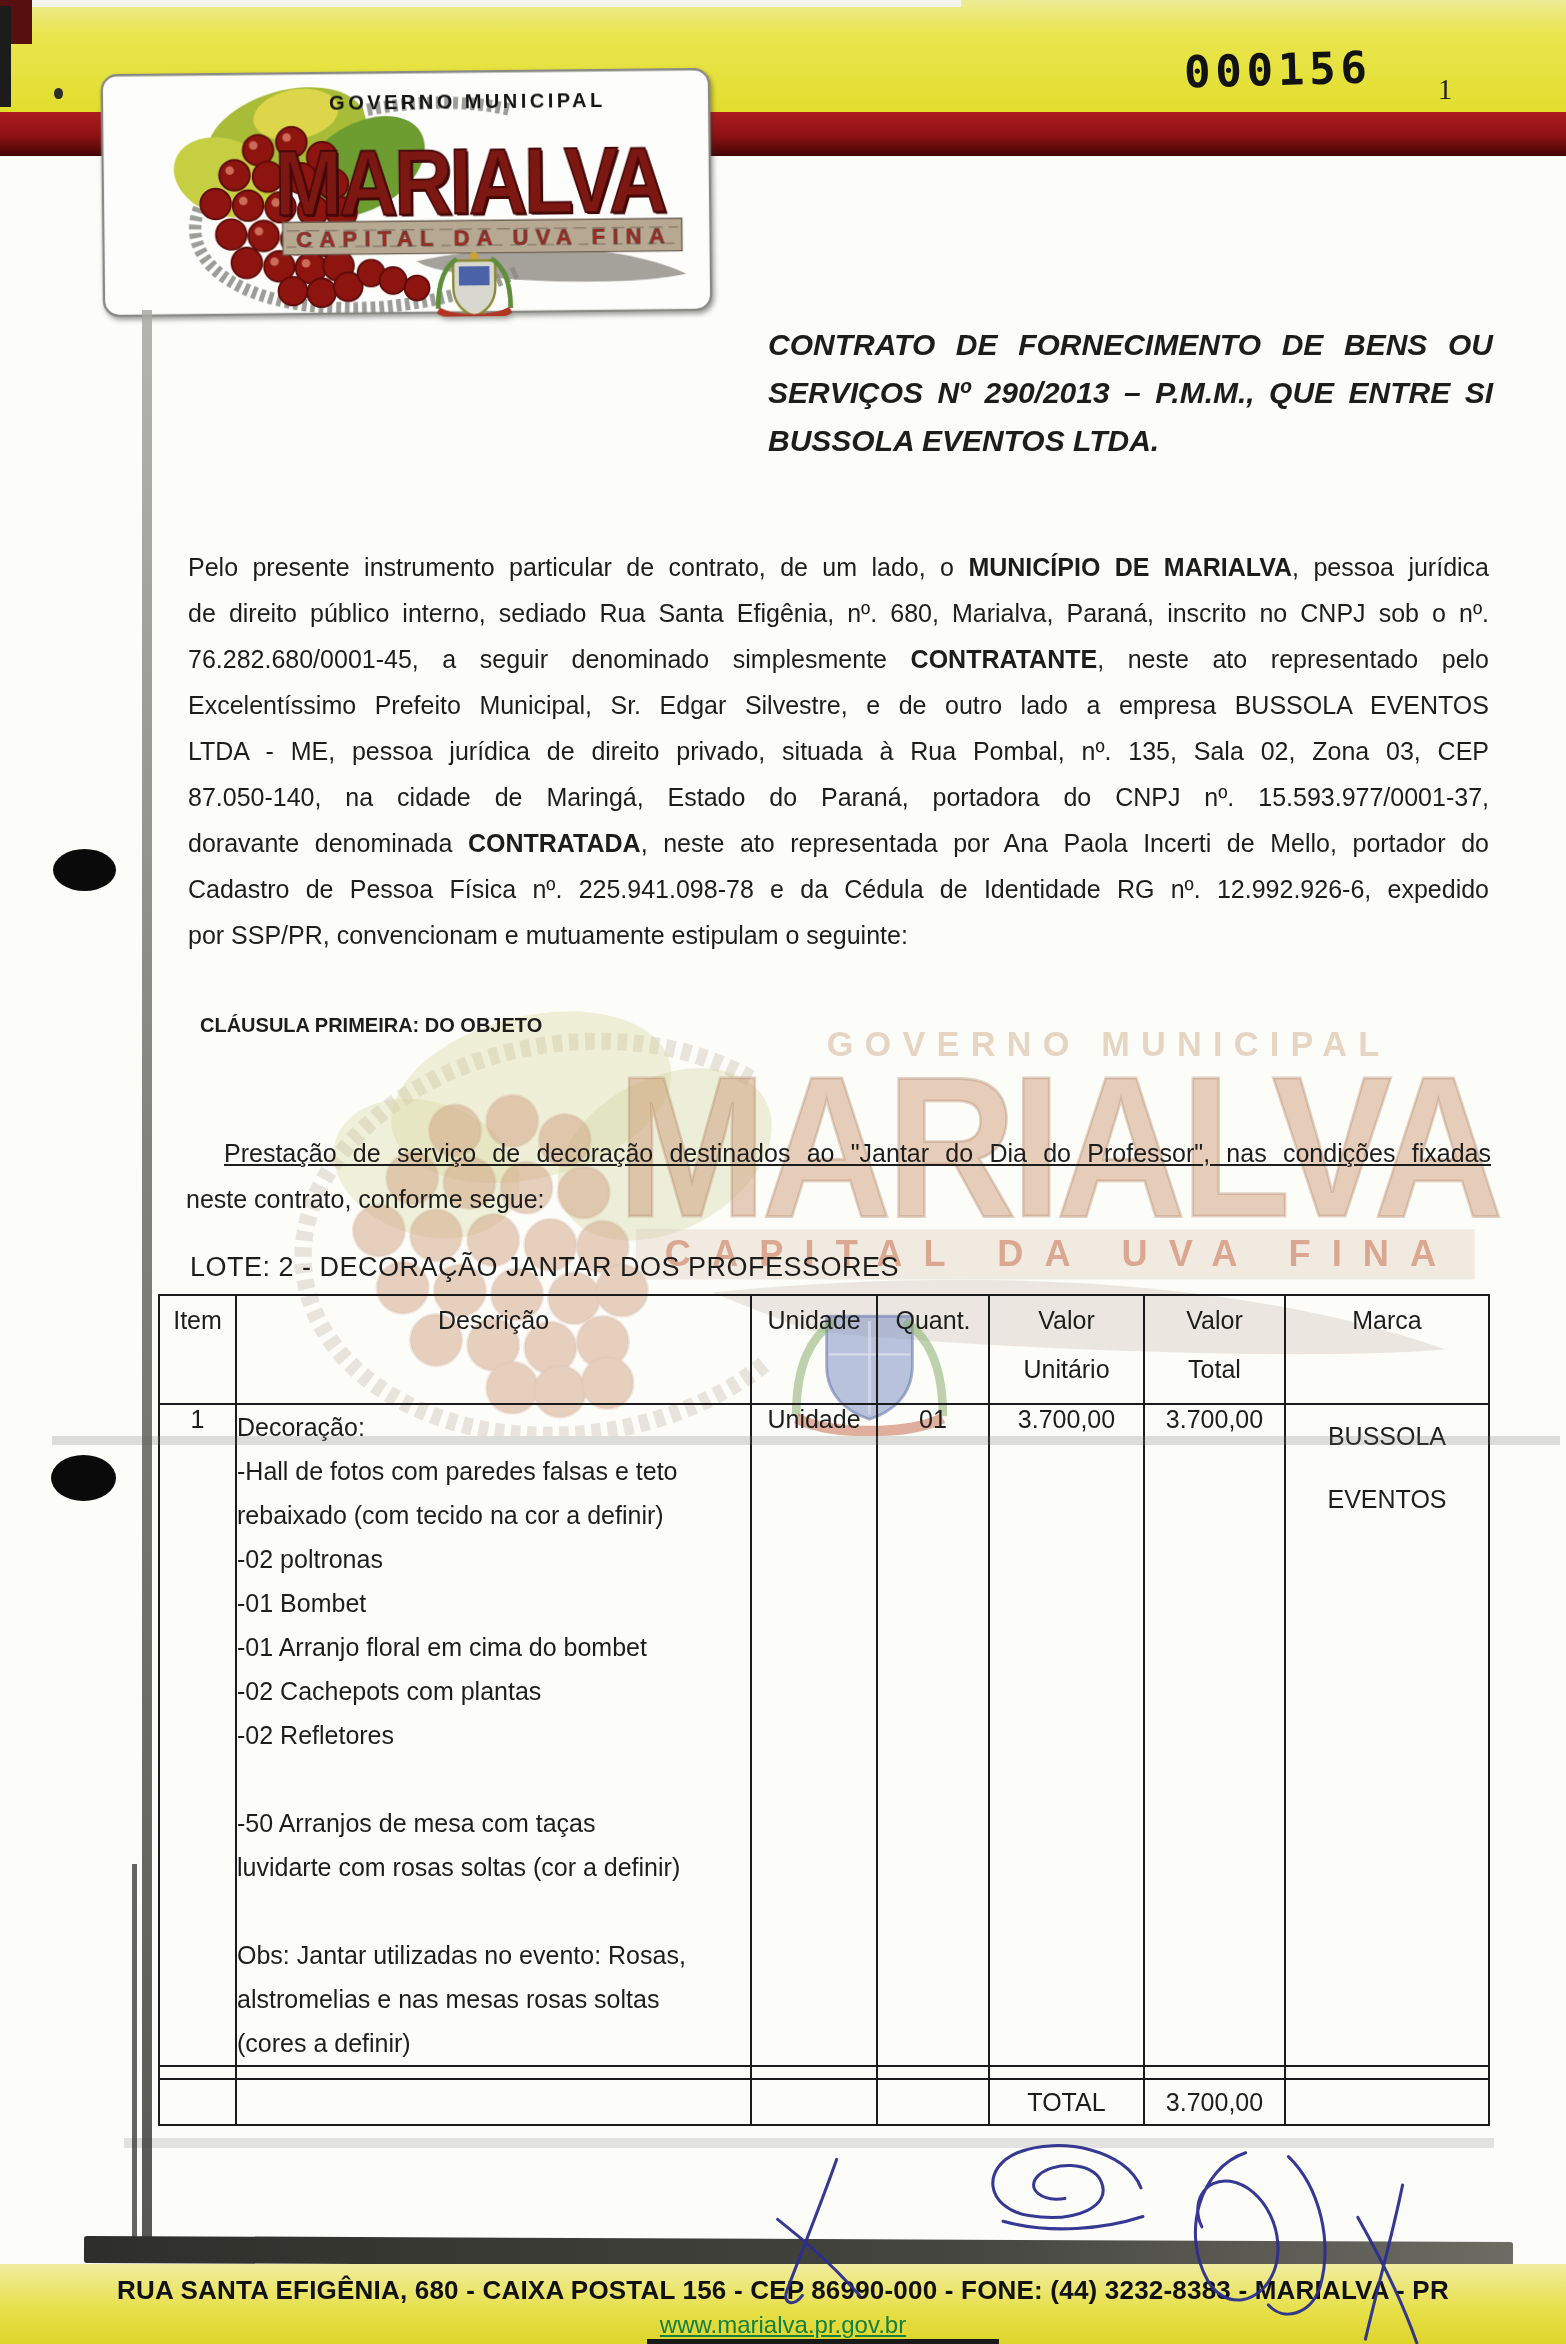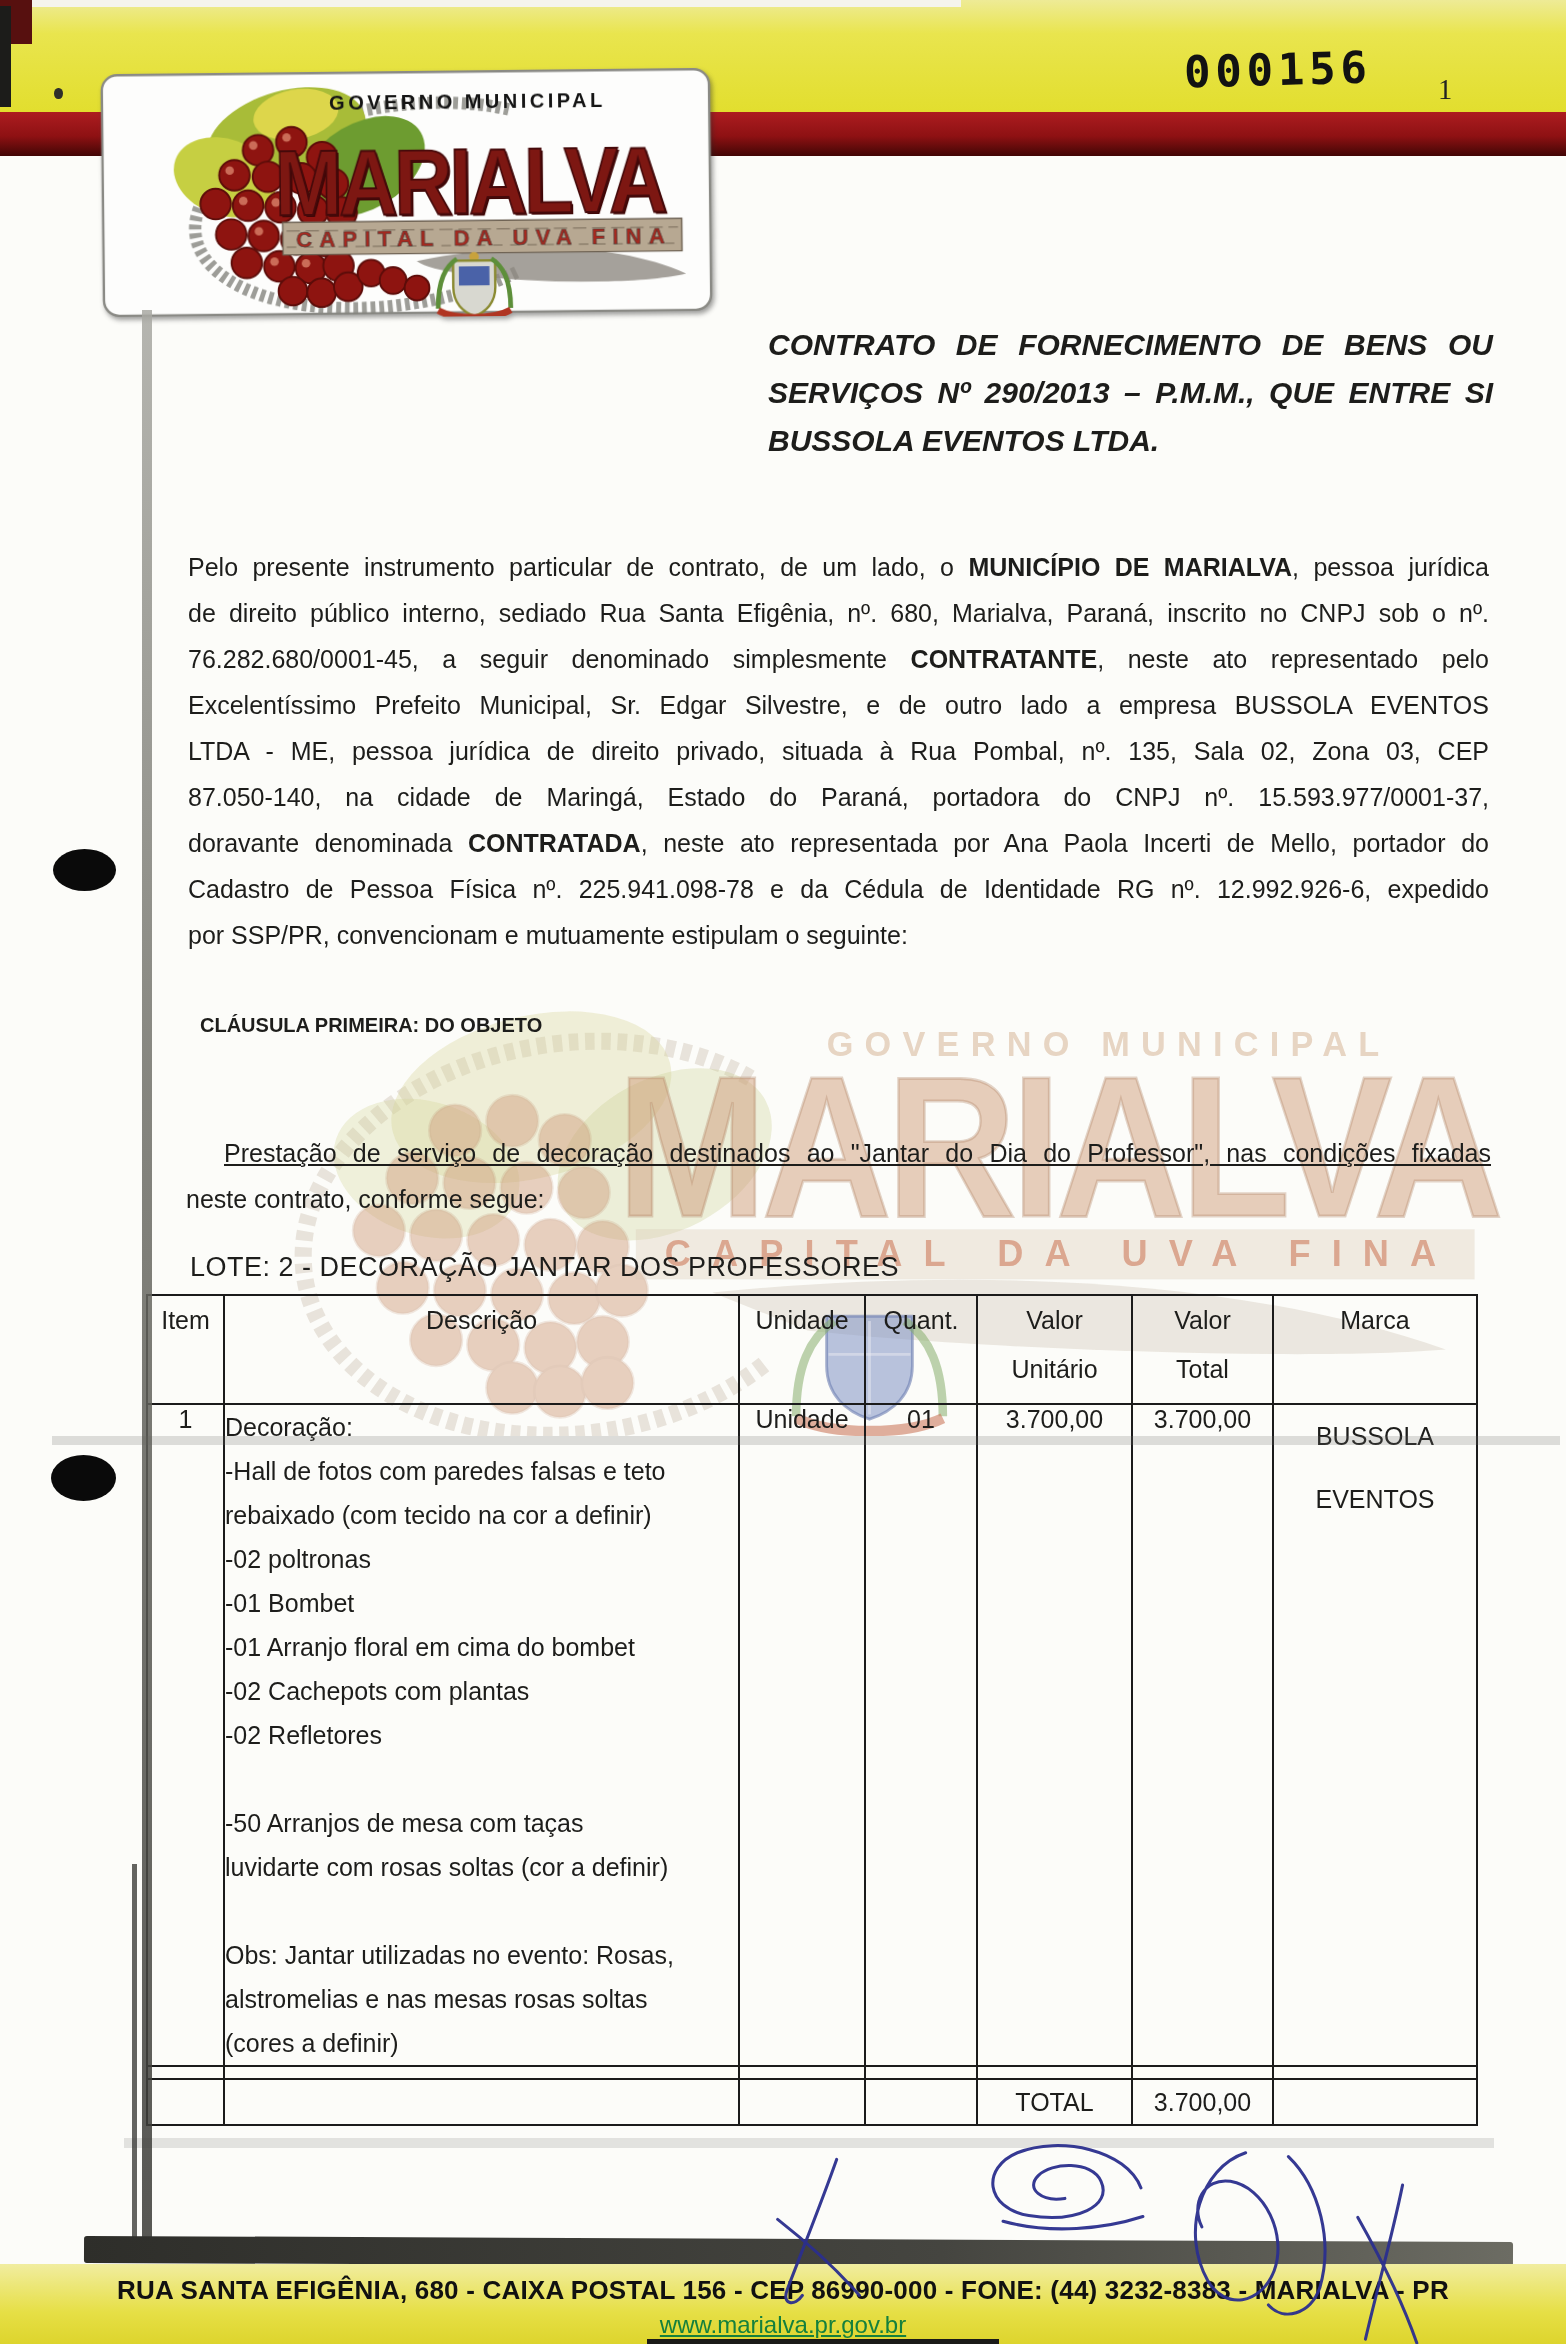--- a/index.html
+++ b/index.html
@@ -43,21 +43,21 @@
   .intro-block{position:absolute;left:188px;top:544px;width:1301px;font-size:25px;line-height:46px;}
   .intro-block div{text-align-last:justify;}
   .intro-block div:last-child{text-align-last:left;}
   .clause-heading{position:absolute;left:200px;top:1014px;font-size:20px;font-weight:bold;}
   .object-block{position:absolute;left:186px;top:1130px;width:1305px;font-size:25px;line-height:46px;}
   .object-block div{text-align-last:justify;}
   .object-block div:first-child{text-indent:38px;text-decoration:underline;}
   .object-block div:last-child{text-align-last:left;text-align:right;}
   .lot-heading{position:absolute;left:190px;top:1252px;font-size:27px;letter-spacing:0.5px;}
   
-  table.contract{position:absolute;left:146px;top:1294px;width:1330px;border-collapse:collapse;
+  table.contract{position:absolute;left:158px;top:1294px;width:1330px;border-collapse:collapse;
     table-layout:fixed;font-size:25px;border:2.9px solid #141414;background:transparent;}
   table.contract td,table.contract th{border:2.4px solid #1b1b1b;vertical-align:top;padding:0;
     font-weight:normal;background:transparent;}
   th .hline{line-height:49px;text-align:center;}
   th{height:107px;padding-top:9.5px;}
   td.c{text-align:center;padding-top:11.4px;}
   td.desc{padding:9.5px 3.8px 0 15px;}
   .dline{height:44px;line-height:44px;white-space:nowrap;}
   .bline{line-height:63px;text-align:center;}
   tr.empty-row td{height:11.4px;}

